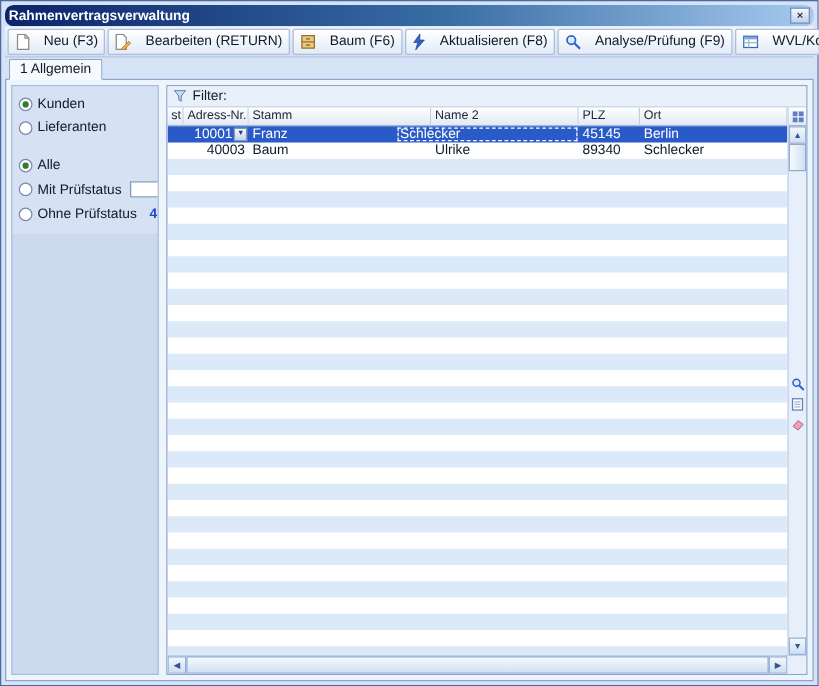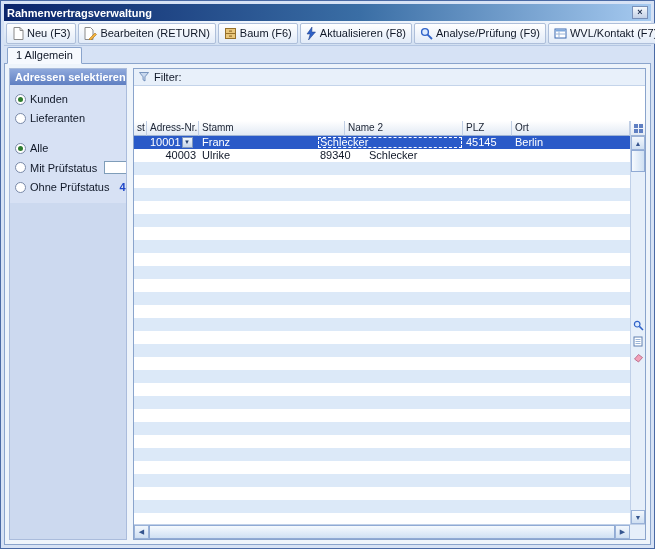--- a/index.html
+++ b/index.html
@@ -1,55 +1,55 @@
 <!DOCTYPE html>
 <html><head>
 <meta charset="utf-8">
 <style>
   *{box-sizing:border-box;margin:0;padding:0;}
   html,body{background:#ffffff;}
   body{font-family:"Liberation Sans",sans-serif;font-size:11px;color:#101828;}
   .window{width:655px;height:549px;border:1px solid #4a6aa5;background:#d6e2f5;padding:3px;display:flex;flex-direction:column;}
-  .titlebar{height:17px;flex:none;background:linear-gradient(to right,#0a246a,#3a6ea5 55%,#a6caf0);display:flex;align-items:center;padding:0 3px;color:#fff;font-weight:bold;}
+  .titlebar{height:17px;flex:none;background:linear-gradient(to right,#0a246a,#3a6ea5 55%,#a6caf0);display:flex;align-items:center;padding:0 3px;color:#fff;font-weight:bold;border-radius:7px;}
   .titlebar .title{flex:1;white-space:nowrap;overflow:hidden;}
   .close-btn{width:16px;height:13px;flex:none;background:linear-gradient(#f6f9fc,#c2d0e6);border:1px solid #7890b8;font-size:9px;line-height:10px;text-align:center;color:#1a2a4a;font-weight:bold;cursor:default;}
   .toolbar{height:25px;flex:none;display:flex;align-items:center;gap:2px;padding:1px 2px;background:linear-gradient(#eef4fc,#d2e0f2);border-bottom:1px solid #b4c6e2;}
-  .tbtn{display:flex;align-items:center;gap:3px;height:21px;padding:0 5px;background:linear-gradient(#ffffff,#e2ebf8);border:1px solid #aebfda;border-radius:2px;white-space:nowrap;}
+  .tbtn{display:flex;align-items:center;gap:11px;height:21px;padding:0 5px;background:linear-gradient(#ffffff,#e2ebf8);border:1px solid #aebfda;border-radius:2px;white-space:nowrap;}
   .tbtn svg{flex:none;display:block;}
   .tabrow{height:17px;flex:none;display:flex;align-items:flex-end;padding-left:3px;}
   .tab{padding:1px 8px 2px;background:#f6f9fe;border:1px solid #8aa4cc;border-bottom:1px solid #f6f9fe;border-radius:2px 2px 0 0;position:relative;top:1px;z-index:2;}
   .panel{flex:1;border:1px solid #8aa4cc;background:#eef4fb;padding:4px;display:flex;gap:6px;overflow:hidden;}
   
   .sidebar{width:118px;flex:none;background:#ccd9ef;border:1px solid #aabcdc;display:flex;flex-direction:column;overflow:hidden;}
   .sec-header{height:16px;line-height:16px;flex:none;padding-left:5px;color:#fff;font-weight:bold;background:linear-gradient(#8fa9dc,#5f7fc2);white-space:nowrap;overflow:hidden;}
   .opts{padding:8px 5px 10px;display:flex;flex-direction:column;gap:7px;background:#d7e1f4;}
   .opt{display:flex;align-items:center;gap:4px;white-space:nowrap;}
   .radio{width:11px;height:11px;border-radius:50%;background:#fff;border:1px solid #7a8aa8;flex:none;position:relative;}
   .radio.checked::after{content:"";position:absolute;left:2px;top:2px;width:5px;height:5px;border-radius:50%;background:#2f7d2f;}
   .mini-input{width:34px;height:13px;border:1px solid #7f9db9;font-size:10px;margin-left:3px;font-family:"Liberation Sans",sans-serif;}
   .count{color:#1f46c8;font-weight:bold;margin-left:6px;}
   .sidebar-fill{flex:1;}
   
   .mainlist{flex:1;border:1px solid #8aa4cc;background:#fff;display:flex;flex-direction:column;overflow:hidden;}
   .filter-row{height:17px;flex:none;display:flex;align-items:center;gap:4px;padding:0 4px;background:#e8f0fa;border-bottom:1px solid #c4d4ea;}
-  .middle{flex:1;display:flex;overflow:hidden;margin-top:35px;}
+  .middle{flex:1;display:flex;overflow:hidden;}
   .rows-area{flex:1;display:flex;flex-direction:column;overflow:hidden;}
   .thead{height:15px;flex:none;display:flex;font-size:10px;color:#202838;}
   .hcell{background:linear-gradient(#ffffff,#e2eaf4);border-right:1px solid #c0cee4;border-bottom:1px solid #9fb4d4;padding:1px 3px;overflow:hidden;white-space:nowrap;}
   .trow{height:13px;flex:none;display:flex;line-height:13px;}
   .trow.stripe{background:#dce9f8;}
   .trow.selected{background:#2a5ac8;color:#fff;}
   .cell{padding:0 3px;overflow:hidden;white-space:nowrap;}
   .c-st{width:13px;flex:none;}
   .c-nr{width:52px;flex:none;text-align:right;}
   .c-name{width:146px;flex:none;}
   .c-name2{width:118px;flex:none;}
   .c-plz{width:49px;flex:none;}
   .c-ort{flex:1;}
-  .nrflex{display:flex;align-items:center;gap:1px;padding-right:1px;}
+  .nrflex{display:flex;align-items:center;justify-content:flex-end;gap:1px;padding-right:1px;}
   .combo{width:11px;height:11px;flex:none;background:linear-gradient(#f4f8fc,#c6d4e8);border:1px solid #8098c0;font-size:6px;line-height:9px;text-align:center;color:#25406e;}
   .focusbox{outline:1px dashed #ffffff;outline-offset:-2px;}
   
   .vscroll{width:15px;flex:none;display:flex;flex-direction:column;background:#e6effa;border-left:1px solid #c0d0e8;}
   .corner-btn{height:15px;flex:none;background:linear-gradient(#ffffff,#e2eaf4);border-bottom:1px solid #9fb4d4;display:flex;align-items:center;justify-content:center;}
   .sbtn{height:14px;flex:none;background:linear-gradient(#f2f7fd,#cfdff2);border:1px solid #9ab2d8;font-size:7px;display:flex;align-items:center;justify-content:center;color:#35558f;}
   .vthumb{height:22px;flex:none;background:linear-gradient(to right,#f6fafe,#cfe0f3);border:1px solid #90aad4;}
   .vspacer{flex:1;}
   .side-tools{flex:none;display:flex;flex-direction:column;gap:4px;align-items:center;padding:2px 0;}
   .stool{width:12px;height:12px;display:flex;align-items:center;justify-content:center;}
@@ -116,21 +116,20 @@
     </div>
   </div>
 
   <div class="tabrow">
     <div class="tab">1 Allgemein</div>
   </div>
 
   <div class="panel">
 
     <div class="sidebar">
-      <div class="sec-header">Adressen selektieren</div>
       <div class="opts">
         <div class="opt">
           <span class="radio checked"></span>
           <span>Kunden</span>
         </div>
         <div class="opt">
           <span class="radio"></span>
           <span>Lieferanten</span>
         </div>
       </div>
@@ -180,20 +179,21 @@
                 <span class="combo">▼</span>
               </div>
               <div class="cell c-name2">Franz</div>
               <div class="cell c-name focusbox">Schlecker</div>
               <div class="cell c-plz">45145</div>
               <div class="cell c-ort">Berlin</div>
             </div>
             <div class="trow">
               <div class="cell c-st"></div>
               <div class="cell c-nr">40003</div>
+              <div class="cell c-name">Baum</div>
               <div class="cell c-name2">Ulrike</div>
               <div class="cell c-plz">89340</div>
               <div class="cell c-ort">Schlecker</div>
             </div>
           <div class="trow stripe">
                 <div class="cell c-st"></div>
                 <div class="cell c-nr"></div>
                 <div class="cell c-name"></div>
                 <div class="cell c-name2"></div>
                 <div class="cell c-plz"></div>

